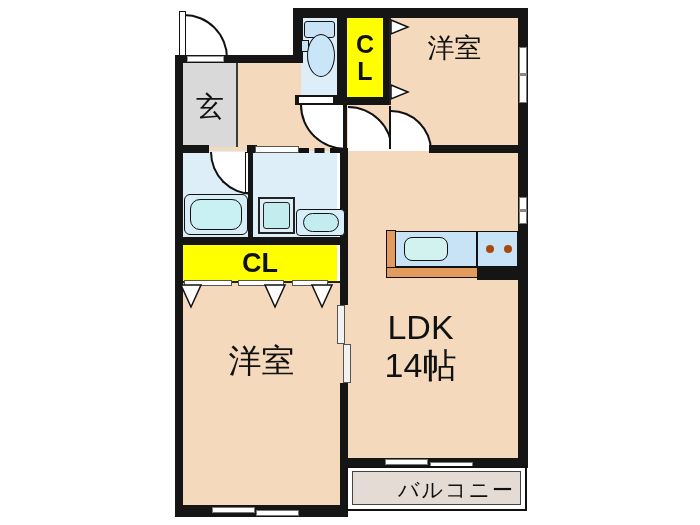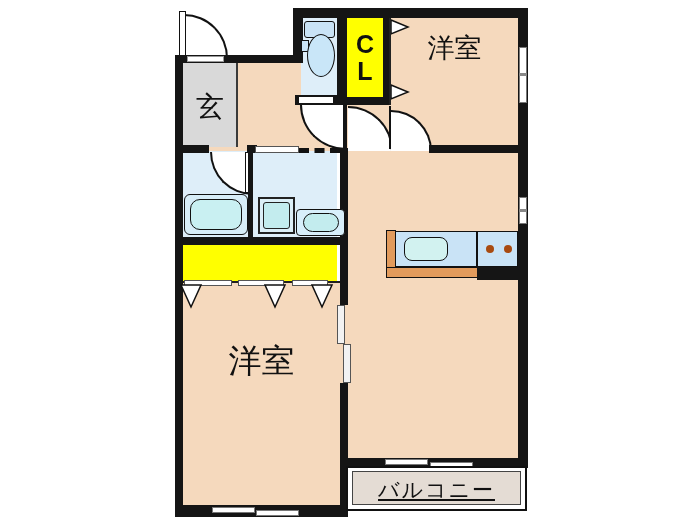--- a/index.html
+++ b/index.html
@@ -135,20 +135,23 @@
   <div class="wall" style="left:477px;top:267px;width:51px;height:13px;"></div>
 
   <div class="label" style="left:183px;top:88px;width:54px;font-size:28px;">玄</div>
   <div class="label" style="left:345px;top:31px;width:40px;font-size:25px;font-weight:600;line-height:27px;">
     <div>C</div>
     <div>L</div>
   </div>
   <div class="label" style="left:391px;top:32px;width:127px;font-size:27px;line-height:33px;">
     <div>洋室</div>
   </div>
+  <div class="label" style="left:183px;top:248px;width:154px;font-size:27px;font-weight:600;">CL</div>
   <div class="label" style="left:183px;top:341px;width:157px;font-size:33px;line-height:40px;">
     <div>洋室</div>
   </div>
   <div class="label" style="left:348px;top:308px;width:145px;font-size:34px;line-height:38px;">
+    <div>LDK</div>
+    <div>14帖</div>
   </div>
-  <div class="label" style="left:352px;top:476px;width:169px;font-size:21px;letter-spacing:2px;text-decoration:underline;">バルコニー</div>
+  <div class="label" style="left:372px;top:476px;width:169px;font-size:21px;letter-spacing:2px;">バルコニー</div>
 
 </div>
 
 </body></html>

